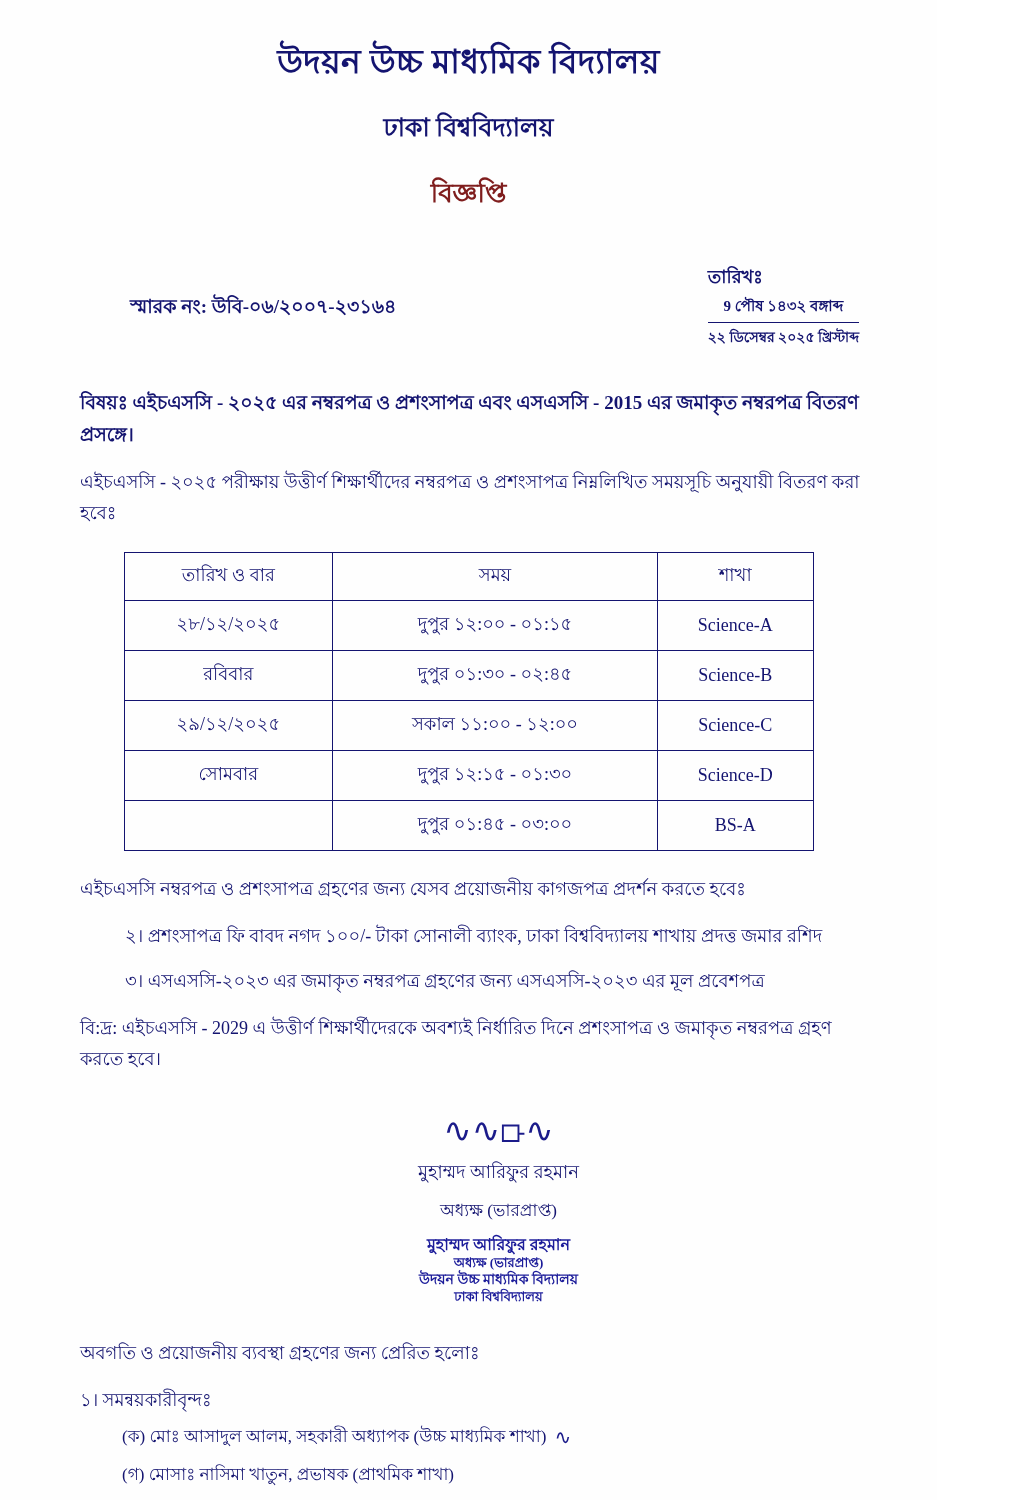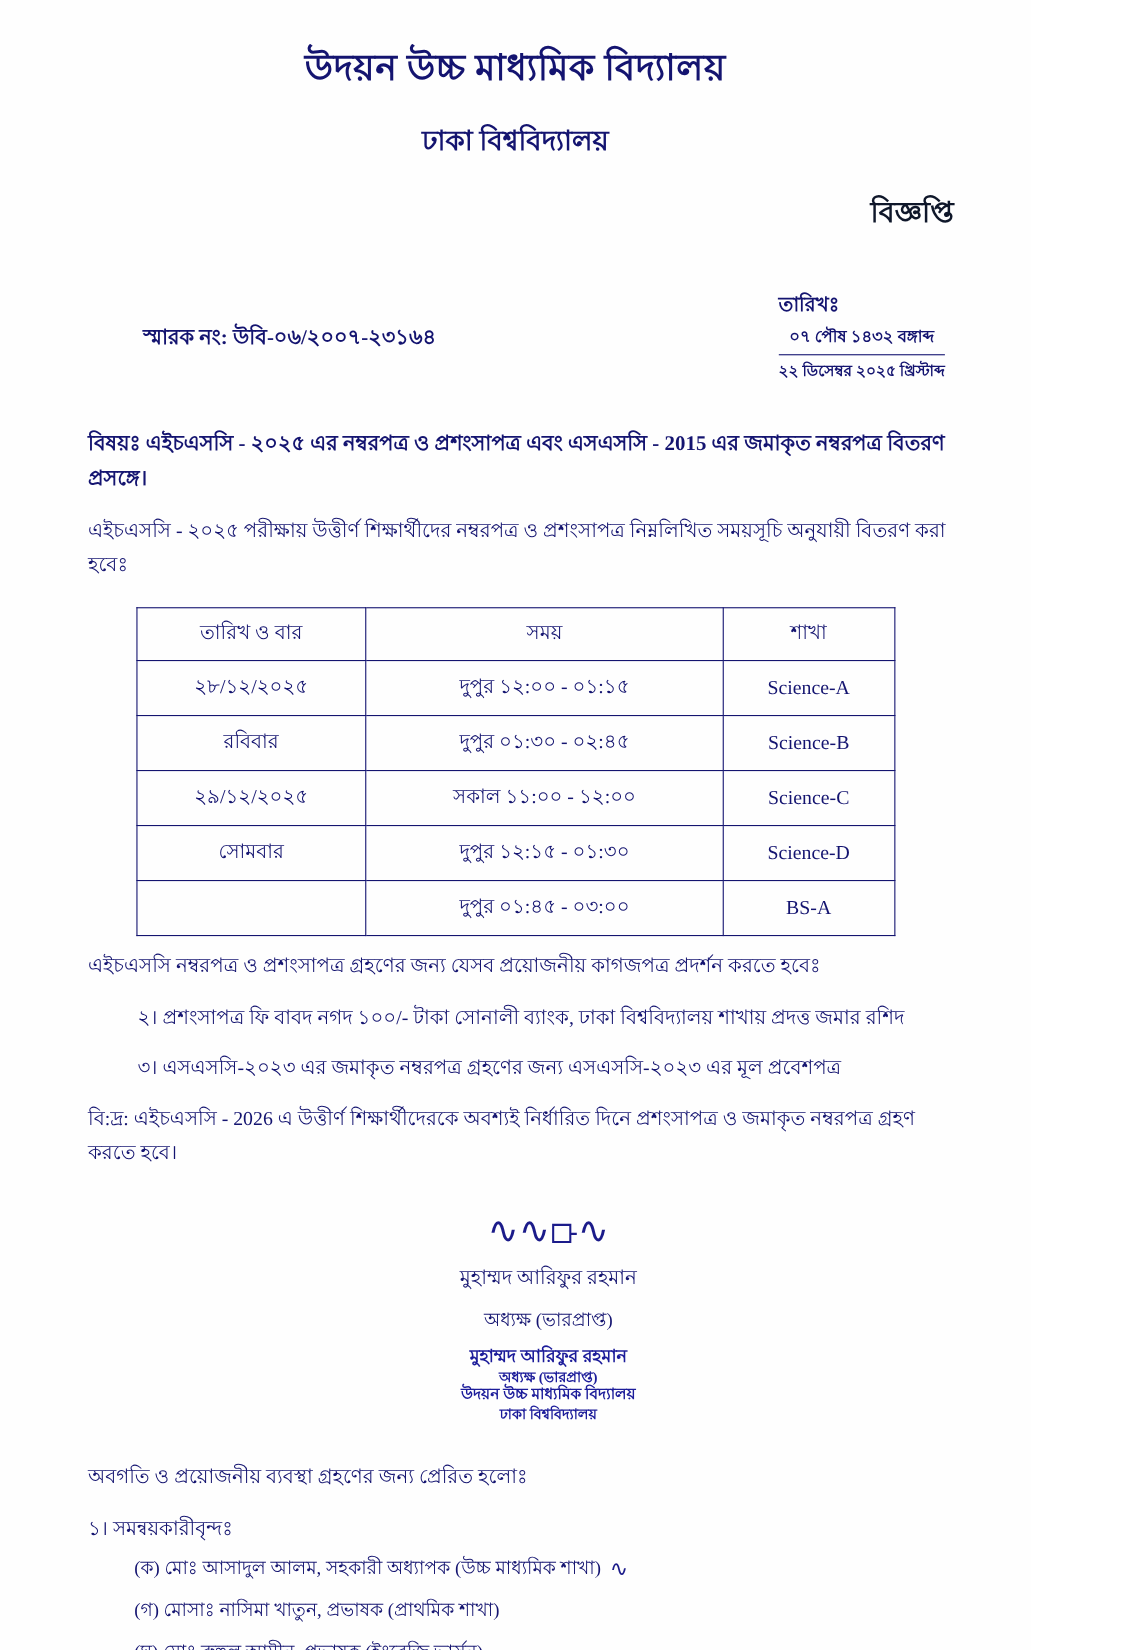--- a/index.html
+++ b/index.html
@@ -33,24 +33,24 @@
     margin-top: 10px;
   }
   .university {
     text-align: center;
     font-size: 25px;
     font-weight: 700;
     color: #141470;
     margin-top: 16px;
   }
   .notice-word {
-    text-align: right;
+    text-align: center;
     font-size: 26px;
     font-weight: 700;
-    color: #0f172a;
+    color: #7f1d1d;
     margin-top: 22px;
   }
   
   .meta-row {
     display: flex;
     justify-content: space-between;
     align-items: center;
     margin-top: 40px;
     padding: 0 8px 0 60px;
   }
@@ -127,21 +127,21 @@
   }
   td.branch {
     font-size: 21px;
     font-family: "Liberation Serif", serif;
   }
   td.datecell {
     font-size: 18px;
   }
   
   .req-head {
-    margin-top: 13px;
+    margin-top: 24px;
     font-size: 18px;
     color: #141470;
     padding-left: 10px;
   }
   .req-list {
     margin-top: 16px;
     padding-left: 55px;
   }
   .req-item {
     font-size: 18px;
@@ -228,21 +228,21 @@
 
   <div class="school-name">উদয়ন উচ্চ মাধ্যমিক বিদ্যালয়</div>
   <div class="university">ঢাকা বিশ্ববিদ্যালয়</div>
   <div class="notice-word">বিজ্ঞপ্তি</div>
 
   <div class="meta-row">
     <div class="memo-no">স্মারক নং: উবি-০৬/২০০৭-২৩১৬৪</div>
     <div class="date-block">
       <span class="date-label">তারিখঃ</span>
       <span class="date-lines">
-        <span class="date-bangla">০৭ পৌষ ১৪৩২ বঙ্গাব্দ</span>
+        <span class="date-bangla">9 পৌষ ১৪৩২ বঙ্গাব্দ</span>
         <span class="date-english">২২ ডিসেম্বর ২০২৫ খ্রিস্টাব্দ</span>
       </span>
     </div>
   </div>
 
   <div class="subject">বিষয়ঃ এইচএসসি - ২০২৫ এর নম্বরপত্র ও প্রশংসাপত্র এবং এসএসসি - 2015 এর জমাকৃত নম্বরপত্র বিতরণ প্রসঙ্গে।</div>
   <div class="intro">এইচএসসি - ২০২৫ পরীক্ষায় উত্তীর্ণ শিক্ষার্থীদের নম্বরপত্র ও প্রশংসাপত্র নিম্নলিখিত সময়সূচি অনুযায়ী বিতরণ করা হবেঃ</div>
 
   <table class="schedule">
     <thead>
@@ -279,21 +279,21 @@
         <td class="branch">BS-A</td>
       </tr>
     </tbody>
   </table>
 
   <div class="req-head">এইচএসসি নম্বরপত্র ও প্রশংসাপত্র গ্রহণের জন্য যেসব প্রয়োজনীয় কাগজপত্র প্রদর্শন করতে হবেঃ</div>
   <div class="req-list">
     <div class="req-item">২। প্রশংসাপত্র ফি বাবদ নগদ ১০০/- টাকা সোনালী ব্যাংক, ঢাকা বিশ্ববিদ্যালয় শাখায় প্রদত্ত জমার রশিদ</div>
     <div class="req-item">৩। এসএসসি-২০২৩ এর জমাকৃত নম্বরপত্র গ্রহণের জন্য এসএসসি-২০২৩ এর মূল প্রবেশপত্র</div>
   </div>
-  <div class="note">বি:দ্র: এইচএসসি - 2026 এ উত্তীর্ণ শিক্ষার্থীদেরকে অবশ্যই নির্ধারিত দিনে প্রশংসাপত্র ও জমাকৃত নম্বরপত্র গ্রহণ করতে হবে।</div>
+  <div class="note">বি:দ্র: এইচএসসি - 2029 এ উত্তীর্ণ শিক্ষার্থীদেরকে অবশ্যই নির্ধারিত দিনে প্রশংসাপত্র ও জমাকৃত নম্বরপত্র গ্রহণ করতে হবে।</div>
 
   <div class="sig-block">
     <div class="sig-scribble">∿∿⟥∿</div>
     <div class="sig-name">মুহাম্মদ আরিফুর রহমান</div>
     <div class="sig-desig">অধ্যক্ষ (ভারপ্রাপ্ত)</div>
     <div class="stamp">
       <div class="stamp-l1">মুহাম্মদ আরিফুর রহমান</div>
       <div class="stamp-l2">অধ্যক্ষ (ভারপ্রাপ্ত)</div>
       <div class="stamp-l3">উদয়ন উচ্চ মাধ্যমিক বিদ্যালয়</div>
       <div class="stamp-l4">ঢাকা বিশ্ববিদ্যালয়</div>

